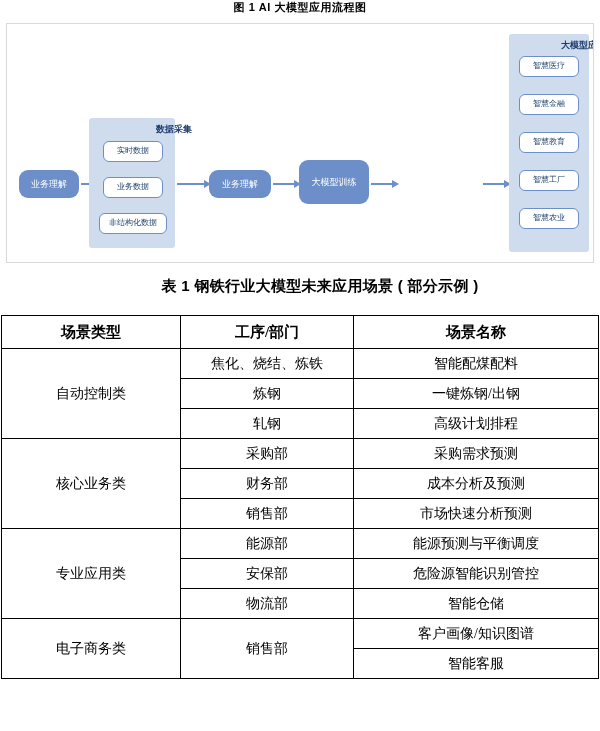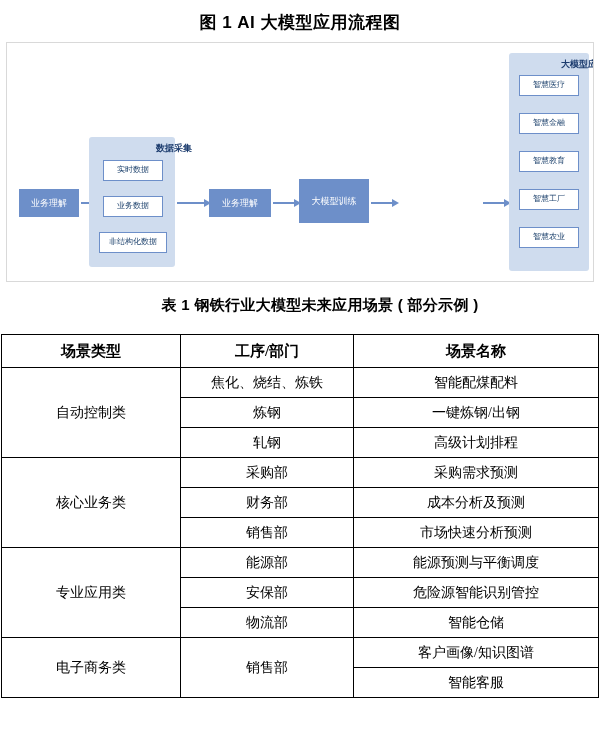--- a/index.html
+++ b/index.html
@@ -17,24 +17,23 @@
   .page {
     width: 600px;
     height: 731px;
     position: relative;
     box-sizing: border-box;
   }
 
   
   .fig-title {
     text-align: center;
-    font-size: 17px;
+    font-size: 11px;
     font-weight: bold;
     letter-spacing: 0.5px;
-    padding-top: 11px;
     padding-bottom: 8px;
     font-family: "Liberation Sans", sans-serif;
   }
   .fig-box {
     position: relative;
     margin: 0 6px;
     height: 240px;
     border: 1px solid #d9d9d9;
     background: #ffffff;
     box-sizing: border-box;
@@ -43,21 +42,21 @@
 
   .node {
     position: absolute;
     background: #6d8fc9;
     color: #ffffff;
     font-size: 9px;
     display: flex;
     align-items: center;
     justify-content: center;
     text-align: right;
-    border-radius: 0;
+    border-radius: 9px;
     line-height: 1.15;
     box-sizing: border-box;
     padding: 0 2px;
     font-family: "Liberation Sans", sans-serif;
   }
   .node.small {
     font-size: 8px;
   }
   .group {
     position: absolute;
@@ -77,21 +76,21 @@
   }
   .subnode {
     position: absolute;
     background: #ffffff;
     border: 1px solid #6d8fc9;
     color: #21456f;
     font-size: 8px;
     display: flex;
     align-items: center;
     justify-content: center;
-    border-radius: 0;
+    border-radius: 6px;
     box-sizing: border-box;
     text-align: center;
     line-height: 1.1;
     font-family: "Liberation Sans", sans-serif;
   }
   .arrow {
     position: absolute;
     height: 2px;
     background: #6d8fc9;
   }

